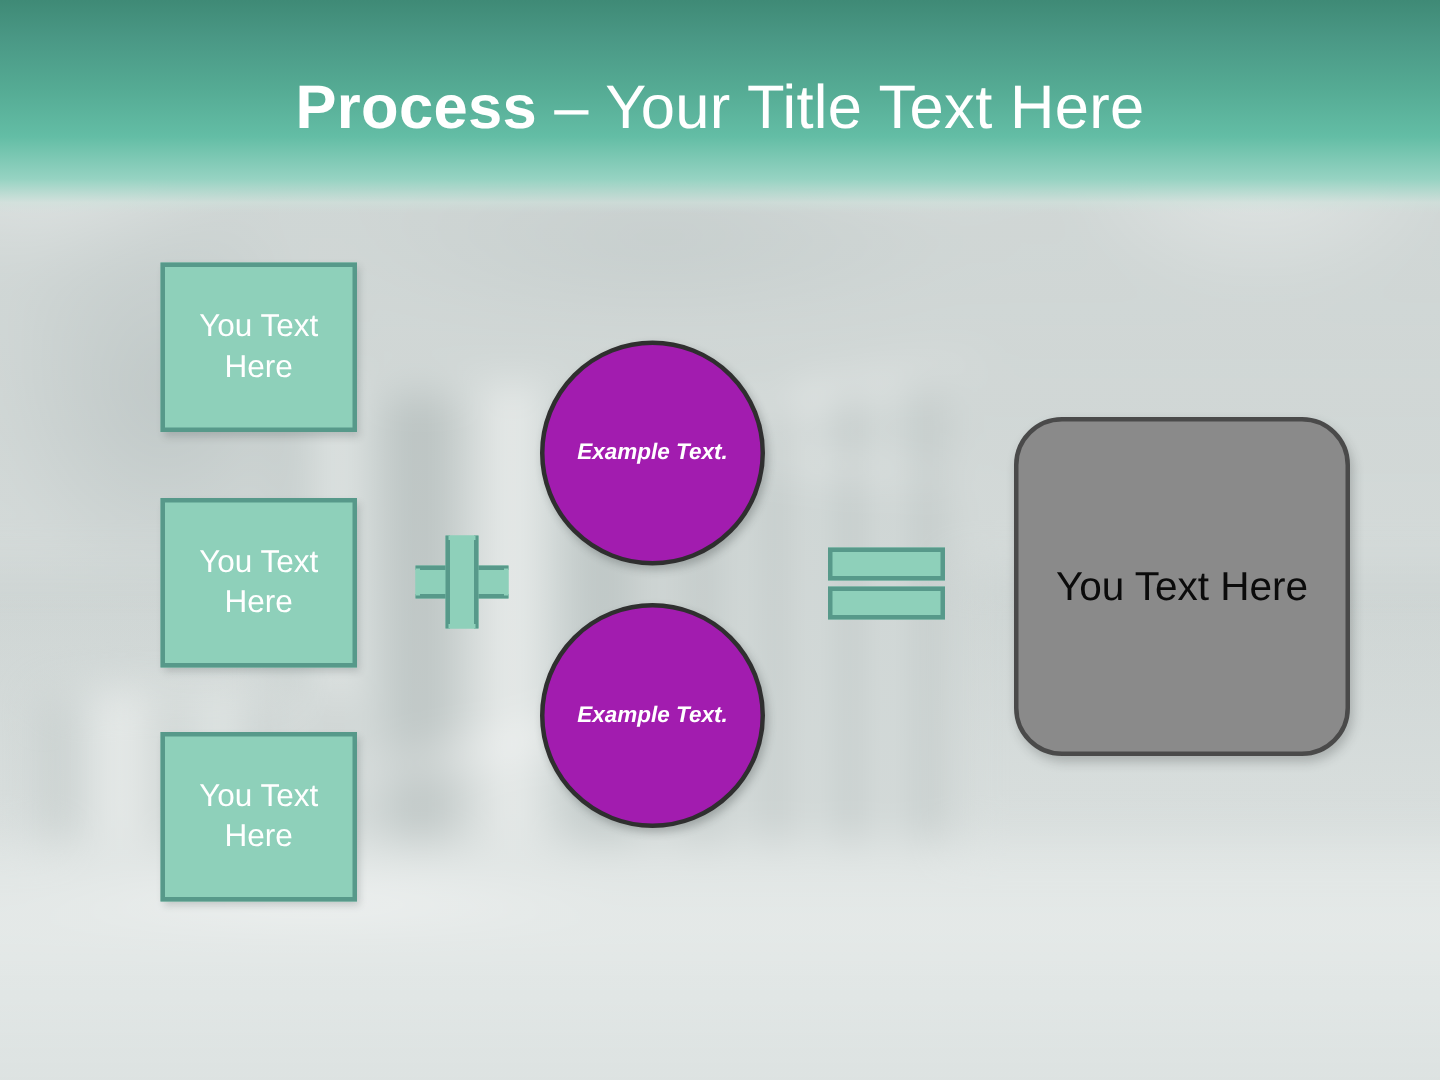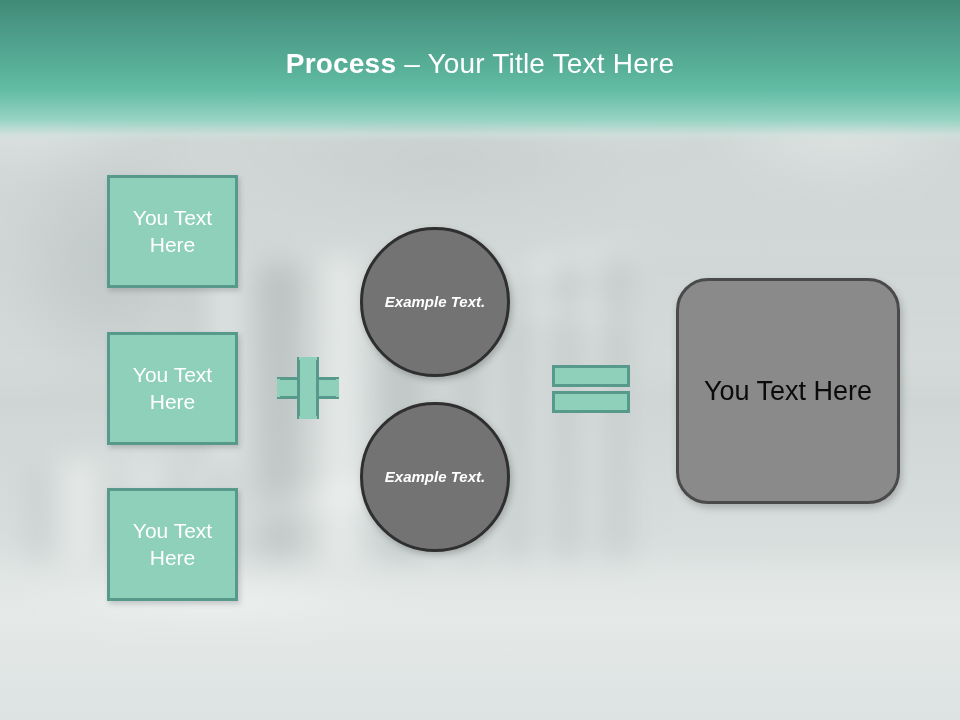--- a/index.html
+++ b/index.html
@@ -135,21 +135,21 @@
       #63bda5 64%,
       #96d3c2 84%,
       rgba(205,226,219,0.55) 95%,
       rgba(210,226,222,0.0) 100%);
   }
   .title {
     position: absolute;
     left: 0; right: 0; top: 48px;
     text-align: center;
     color: #ffffff;
-    font-size: 28px;
+    font-size: 41px;
     letter-spacing: 0.2px;
     white-space: nowrap;
   }
   .title .t-bold { font-weight: 700; }
   .title .t-rest { font-weight: 400; }
 
   
   .green-box {
     position: absolute;
     width: 131px;
@@ -199,21 +199,21 @@
     box-sizing: border-box;
   }
   .equals .ebar-top { top: 0; }
   .equals .ebar-bot { top: 26px; }
 
   
   .circle {
     position: absolute;
     width: 150px; height: 150px;
     border-radius: 50%;
-    background: #737373;
+    background: #a21caf;
     border: 3px solid #2f2f2f;
     box-sizing: border-box;
     display: flex;
     align-items: center;
     justify-content: center;
     text-align: right;
     color: #ffffff;
     font-size: 15px;
     font-weight: 700;
     font-style: italic;

